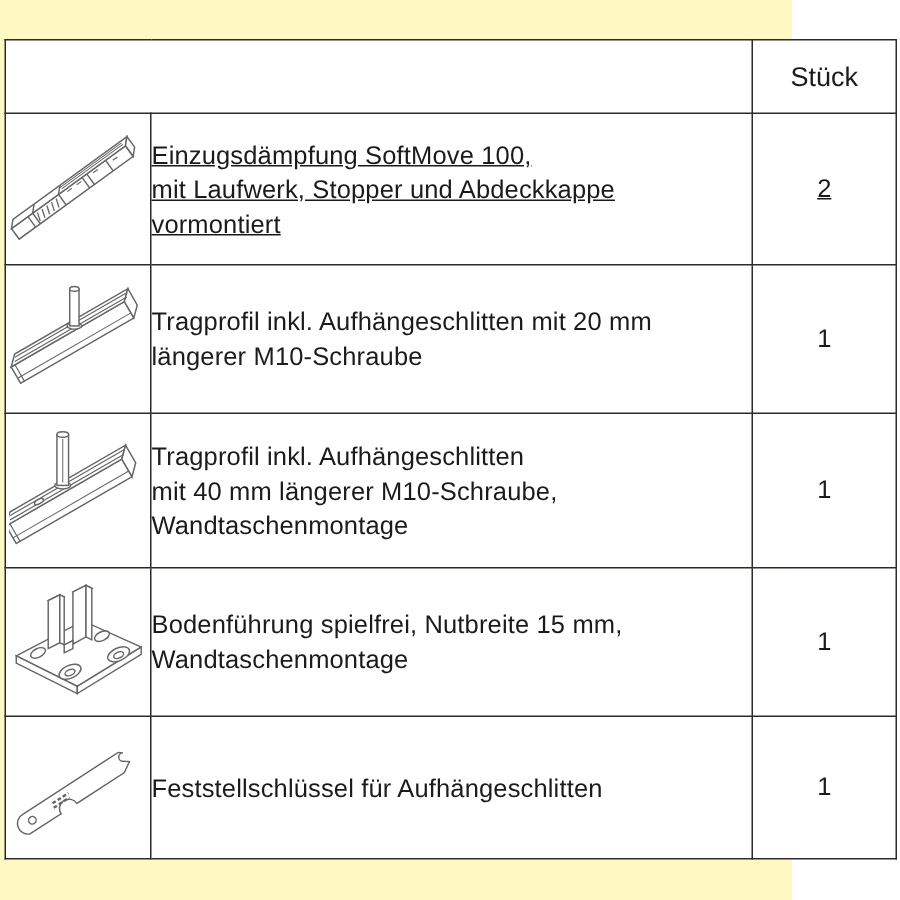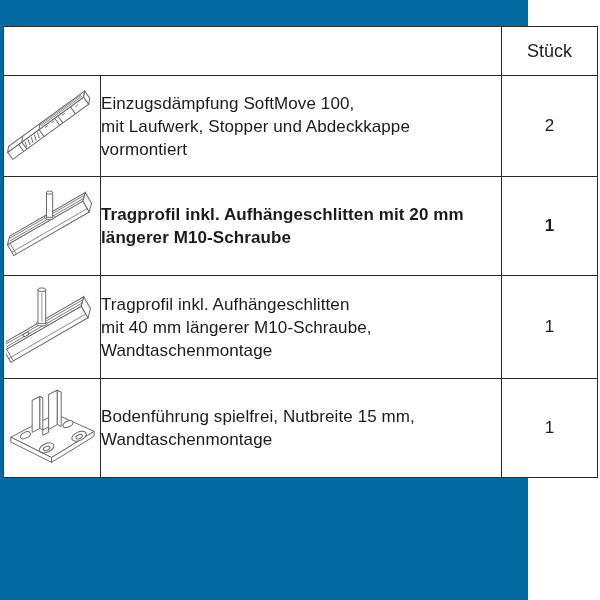--- a/index.html
+++ b/index.html
@@ -1,37 +1,37 @@
 <!DOCTYPE html>
 <html><head>
 <meta charset="utf-8">
 <style>
   html,body{margin:0;padding:0;background:#ffffff;}
   body{
     width:600px;height:600px;overflow:hidden;
     font-family:"Liberation Sans", sans-serif;
     color:#1b1b1b;
   }
-  .page{position:relative;width:528px;height:600px;background:#0369a1;}
+  .page{position:relative;width:528px;height:600px;background:#fef9c3;}
   table.parts{
     position:absolute;left:3px;top:26px;
     width:594px;border-collapse:collapse;table-layout:fixed;
   }
   table.parts th,
   table.parts td{
     border:1.5px solid #2b2b2b;
     padding:0;
     background:#ffffff;
   }
   col.c-img{width:97px;}
   col.c-desc{width:401px;}
   col.c-qty{width:96px;}
   tr.r-head{height:49px;}
-  tr.r1{height:101px;}
-  tr.r2{height:99px;font-weight:bold;}
+  tr.r1{height:101px;text-decoration:underline;}
+  tr.r2{height:99px;}
   tr.r3{height:103px;}
   tr.r4{height:99px;}
   tr.r5{height:95px;}
   th.h-qty{
     font-weight:400;font-size:18px;color:#1b1b1b;
     text-align:center;vertical-align:middle;
   }
   td.cell-img{text-align:center;vertical-align:middle;}
   td.cell-img svg{display:block;margin:0 auto;}
   td.cell-desc{vertical-align:middle;padding:4px 8px 4px 10px;}
@@ -165,16 +165,31 @@
             </g>
           </svg>
         </td>
         <td class="cell-desc">
           <div class="desc">Bodenführung spielfrei, Nutbreite 15 mm,
 Wandtaschenmontage</div>
         </td>
         <td class="cell-qty">1</td>
       </tr>
 
+      <tr class="r5">
+        <td class="cell-img">
+          <svg width="92" height="92" viewBox="0 0 95 95">
+            <g transform="translate(9,83) rotate(-33)" fill="#ffffff" stroke="#666666" stroke-width="1">
+              <path d="M6.5,0 L32,0 A6.5,6.5 0 0 1 45,0 L84,0 L91,-4.5 L87.5,-7 A2.9,2.9 0 0 1 90.5,-12 L88,-14 L10,-14 A7.3,7.3 0 0 0 6.5,0 Z"></path>
+              <circle cx="13" cy="-7" r="2.6"></circle>
+              <path d="M31,-9.2 h13 M30,-6.2 h13" stroke-width="1.7" stroke-dasharray="2.6 1.6" fill="none"></path>
+            </g>
+          </svg>
+        </td>
+        <td class="cell-desc">
+          <div class="desc">Feststellschlüssel für Aufhängeschlitten</div>
+        </td>
+        <td class="cell-qty">1</td>
+      </tr>
 
     </tbody>
   </table>
 </div>
 
 </body></html>

